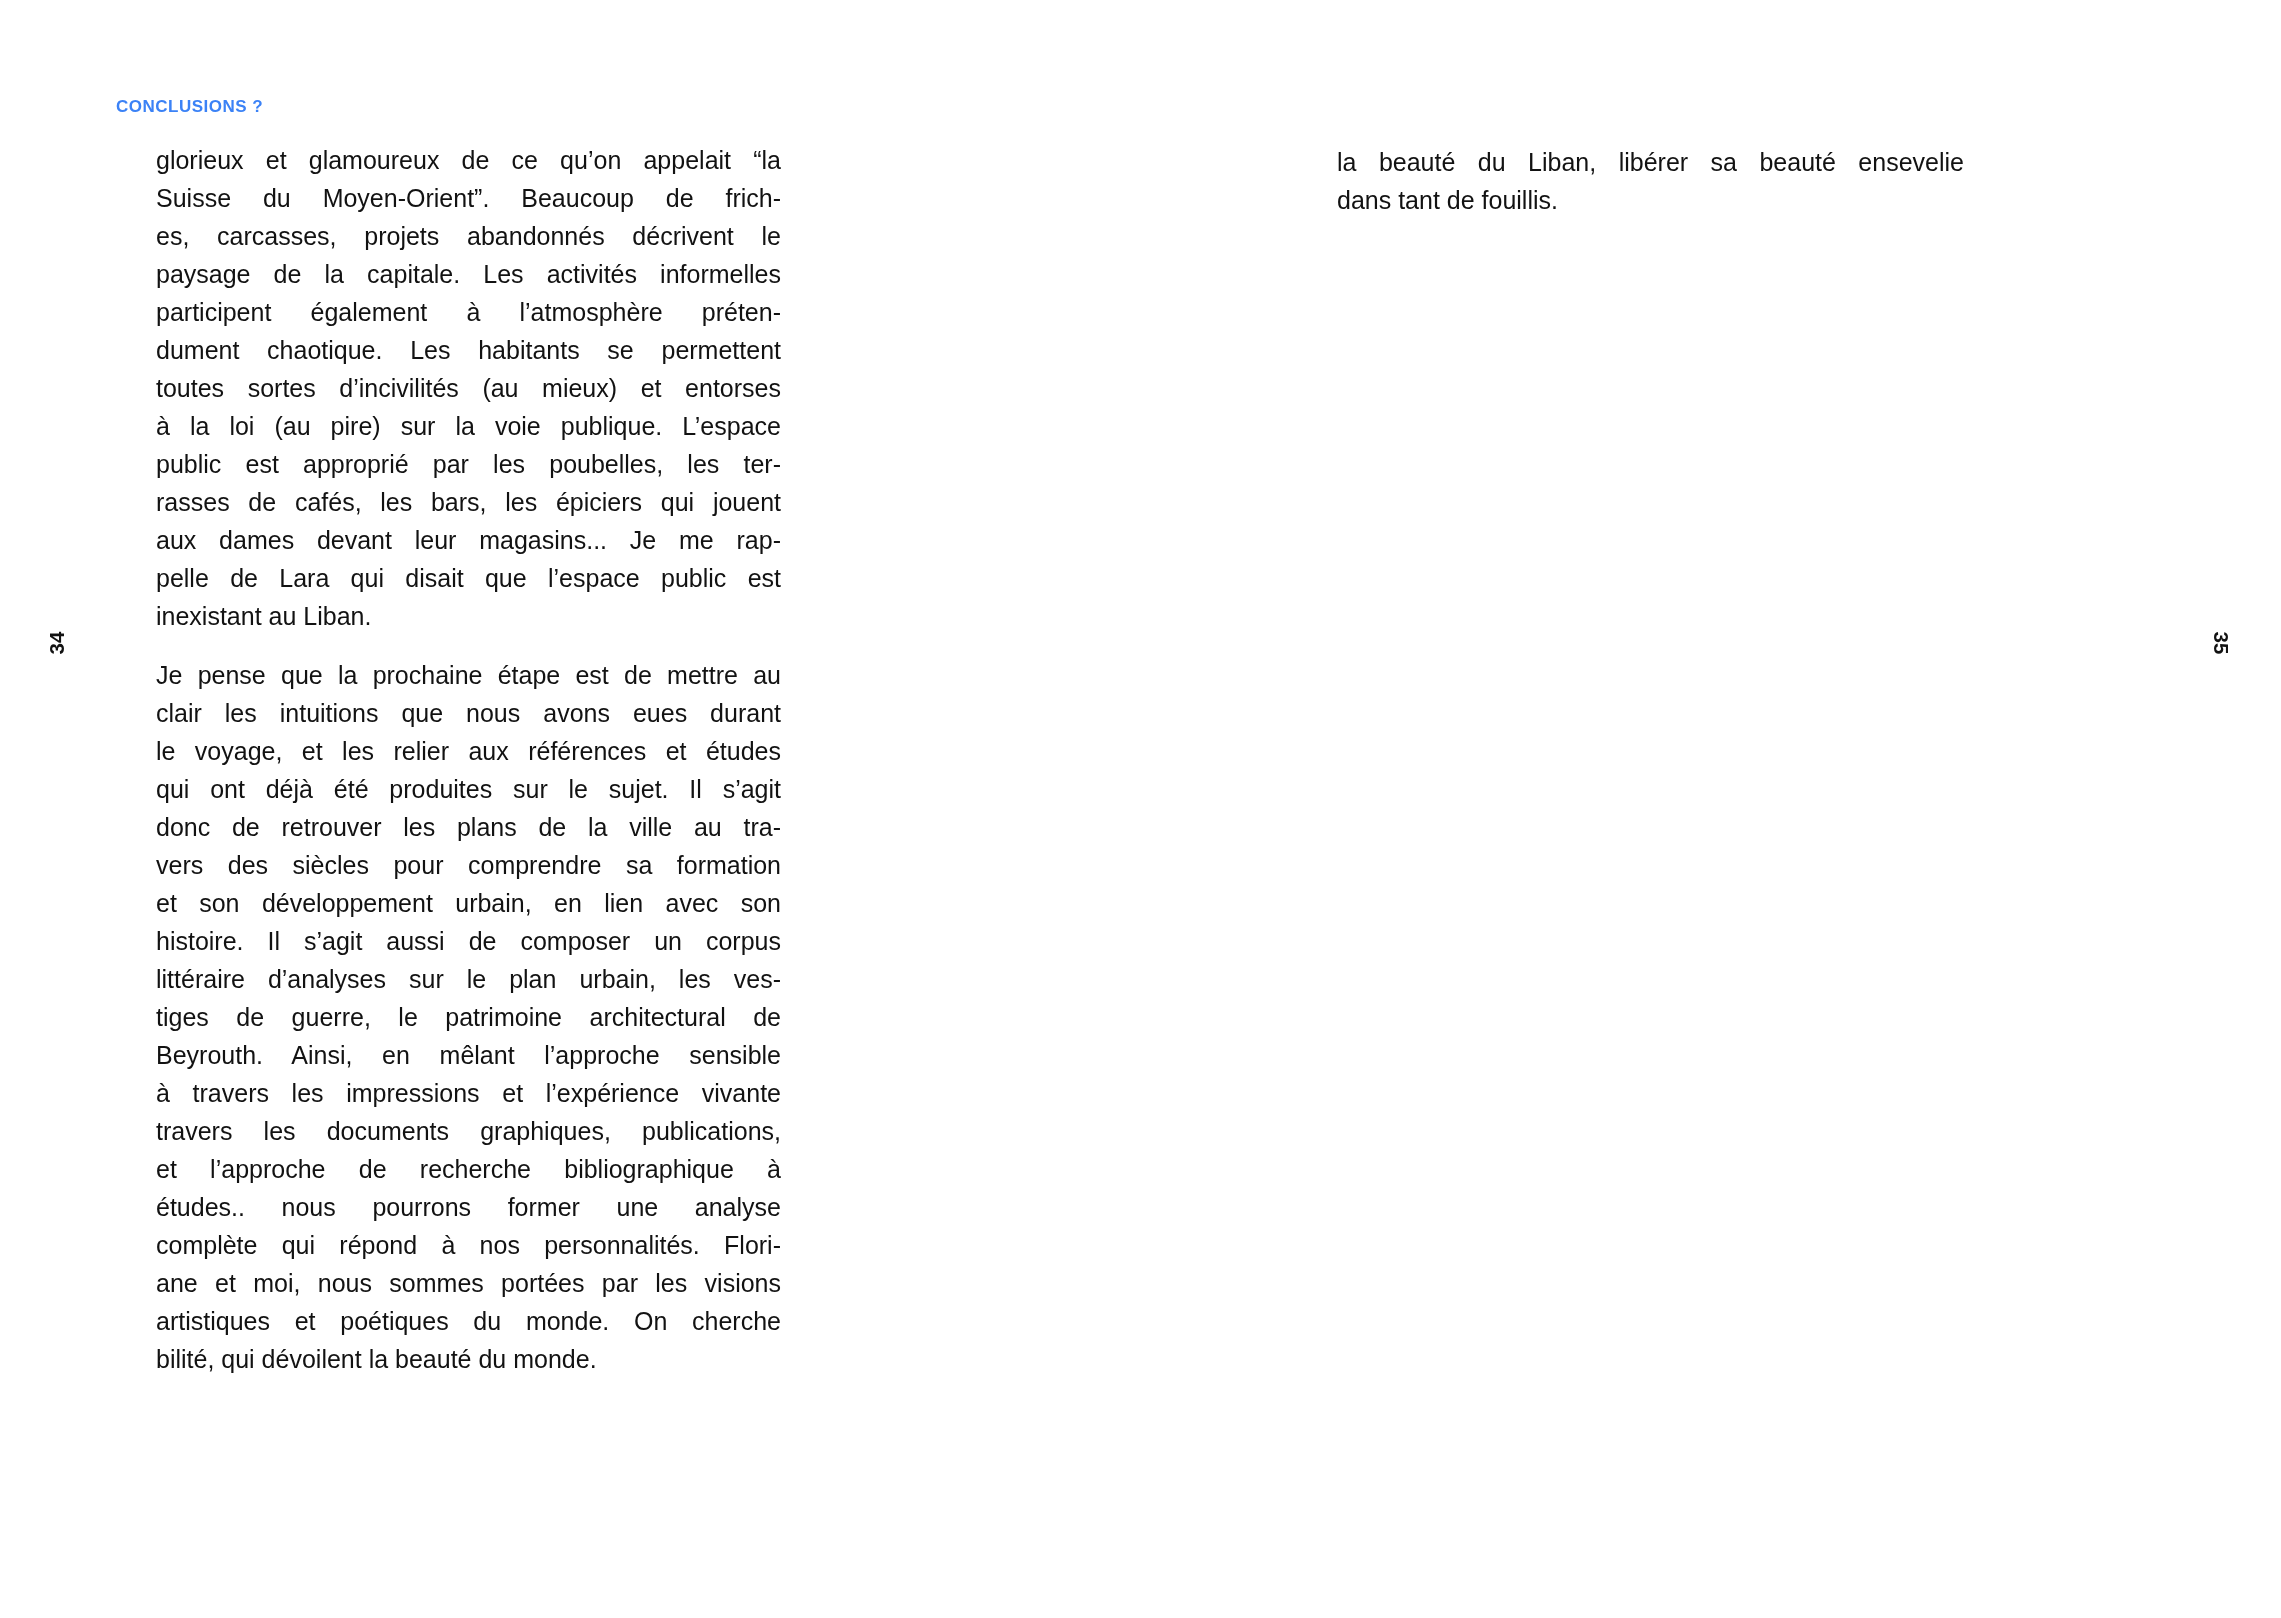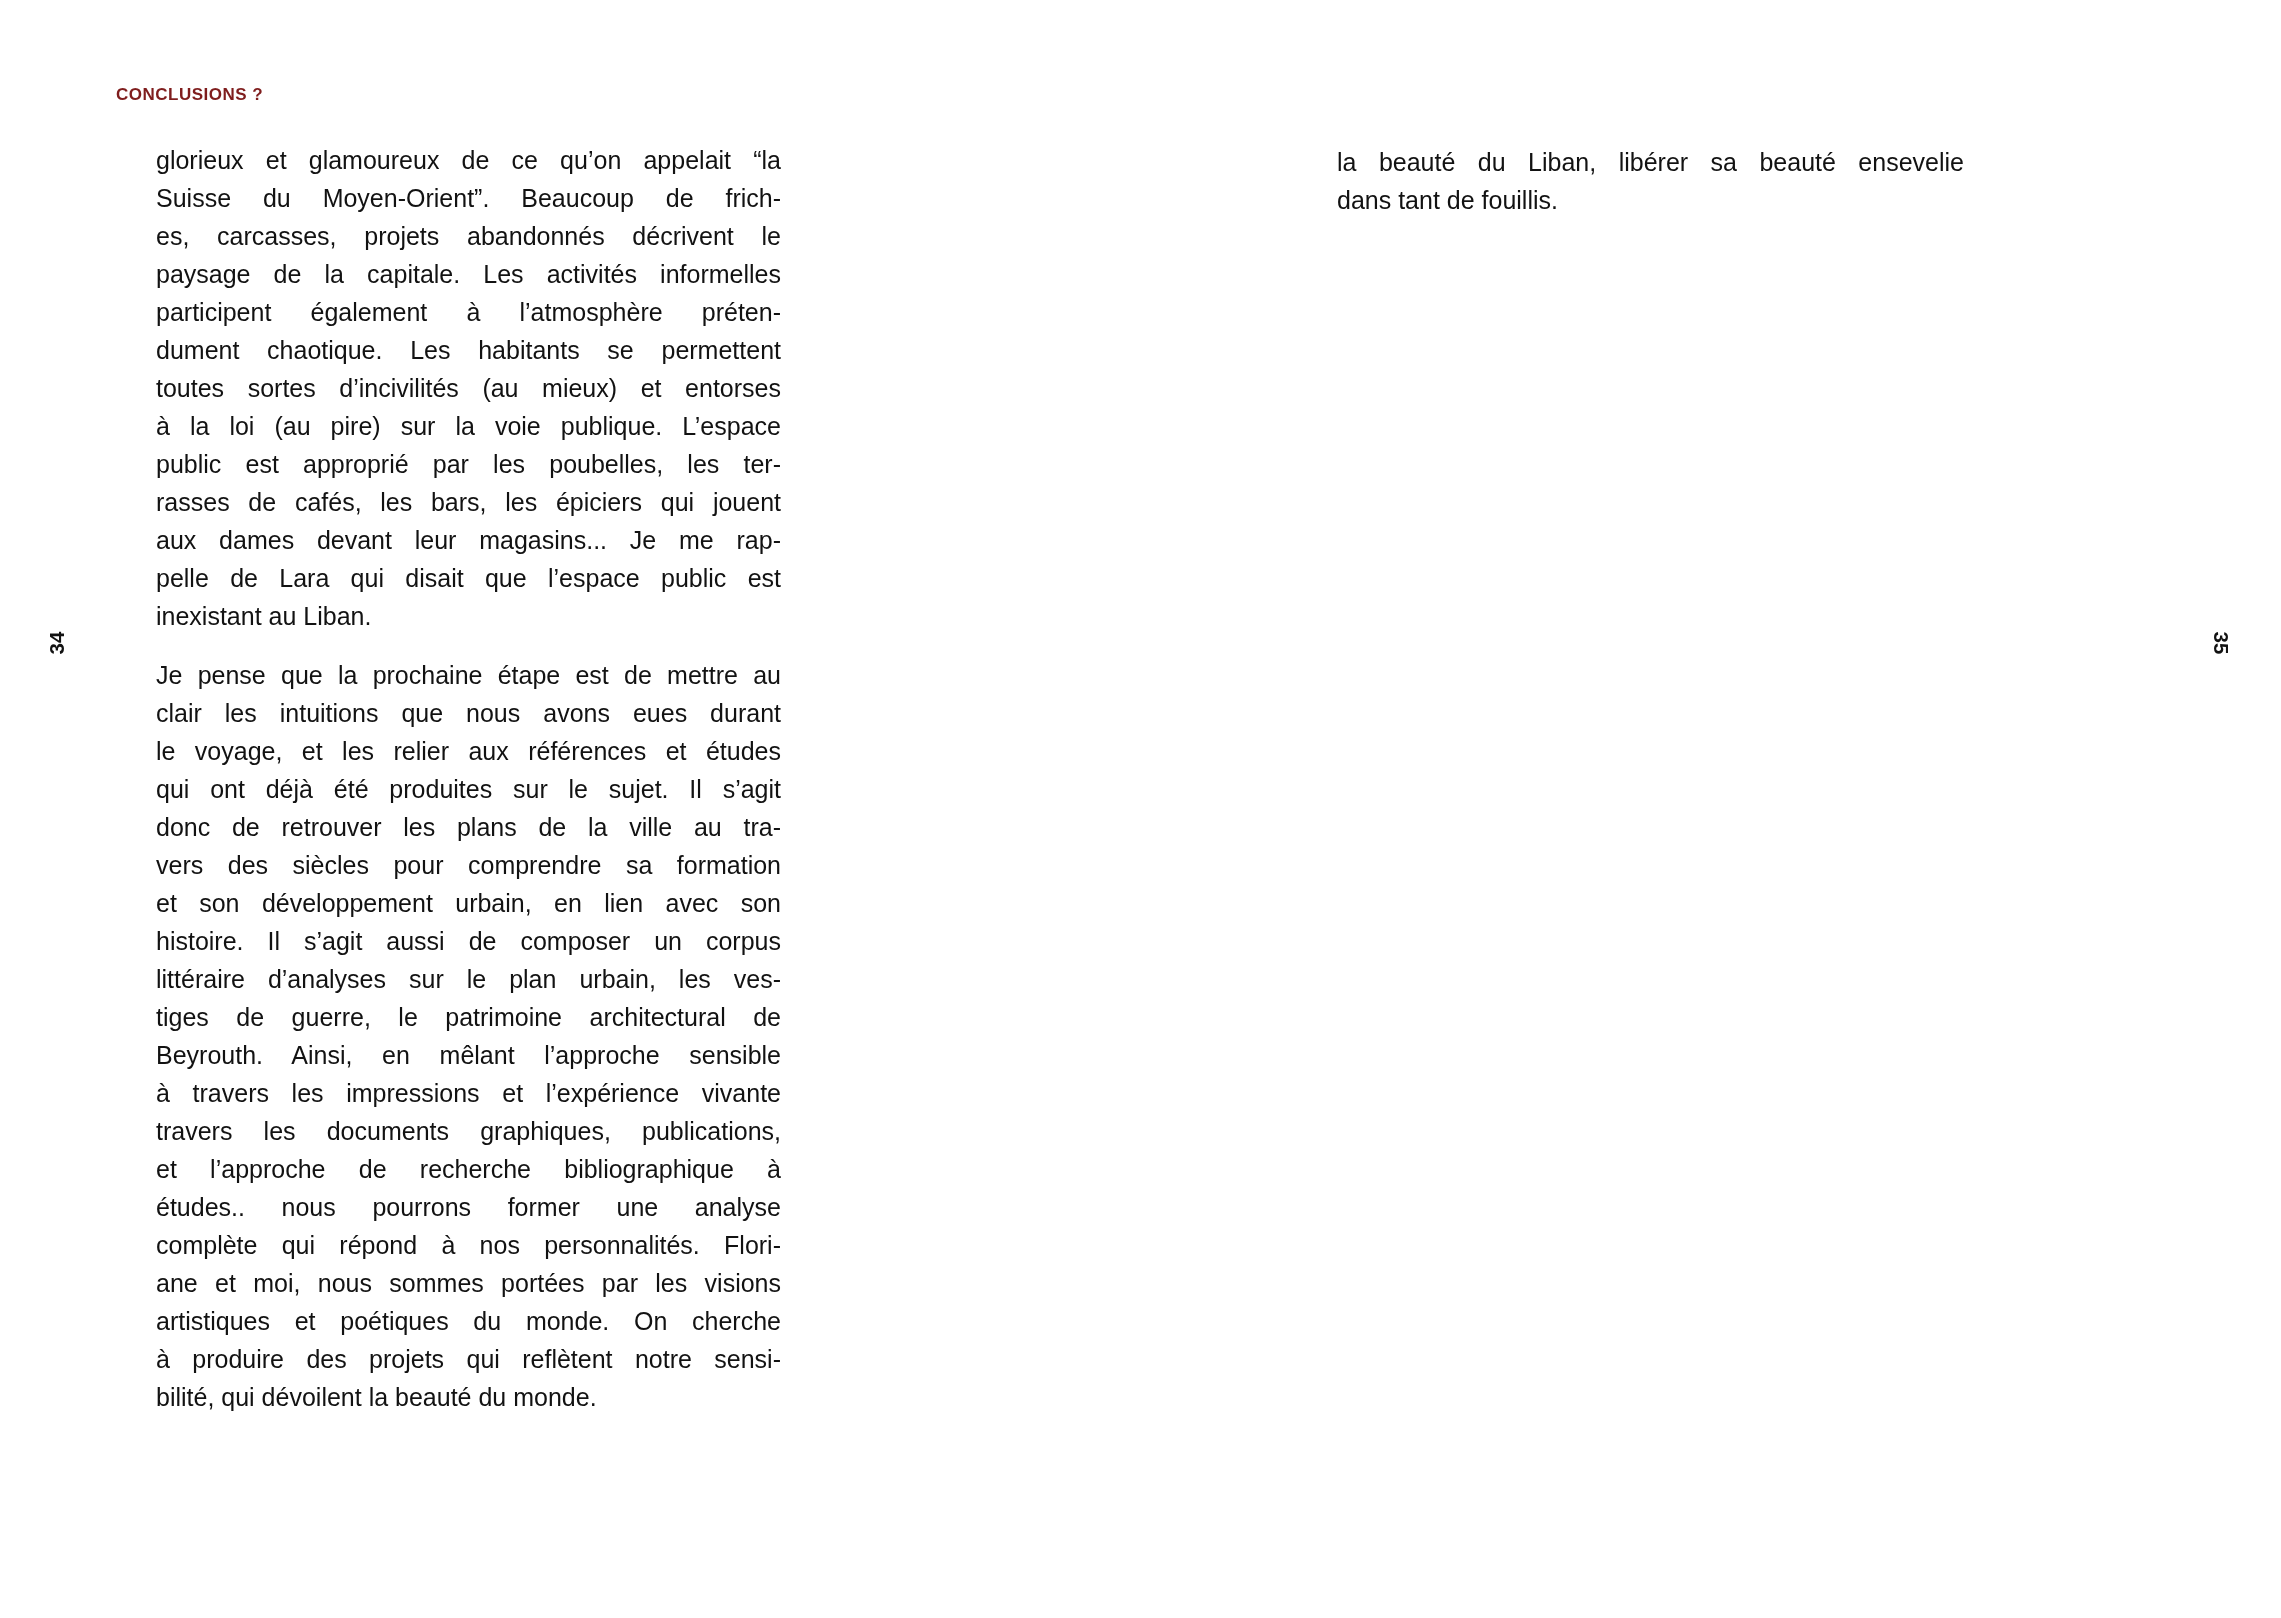--- a/index.html
+++ b/index.html
@@ -12,25 +12,25 @@
     width: 2281px;
     height: 1618px;
     background: #ffffff;
     font-family: "Liberation Sans", sans-serif;
     color: #121212;
     overflow: hidden;
   }
   .section-header {
     position: absolute;
     left: 116px;
-    top: 85px;
+    top: 97px;
     font-size: 17px;
     font-weight: 700;
     letter-spacing: 0.5px;
-    color: #7f1d1d;
+    color: #3b82f6;
     white-space: nowrap;
   }
   .column {
     position: absolute;
     font-size: 25px;
     line-height: 38px;
     color: #121212;
   }
   .column-left {
     left: 116px;
@@ -108,21 +108,20 @@
         <div class="line">littéraire d’analyses sur le plan urbain, les ves-</div>
         <div class="line">tiges de guerre, le patrimoine architectural de</div>
         <div class="line">Beyrouth. Ainsi, en mêlant l’approche sensible</div>
         <div class="line">à travers les impressions et l’expérience vivante</div>
         <div class="line">travers les documents graphiques, publications,</div>
         <div class="line">et l’approche de recherche bibliographique à</div>
         <div class="line">études.. nous pourrons former une analyse</div>
         <div class="line">complète qui répond à nos personnalités. Flori-</div>
         <div class="line">ane et moi, nous sommes portées par les visions</div>
         <div class="line">artistiques et poétiques du monde. On cherche</div>
-        <div class="line">à produire des projets qui reflètent notre sensi-</div>
         <div class="line last">bilité, qui dévoilent la beauté du monde.</div>
       </div>
     </div>
 
   <div class="column column-right">
       <div class="para">
         <div class="line">la beauté du Liban, libérer sa beauté ensevelie</div>
         <div class="line last">dans tant de fouillis.</div>
       </div>
     </div>

